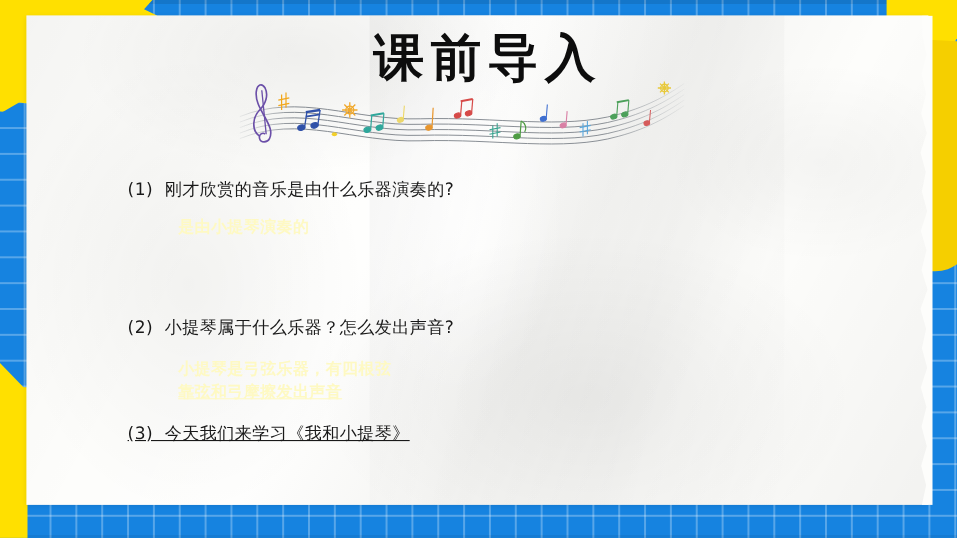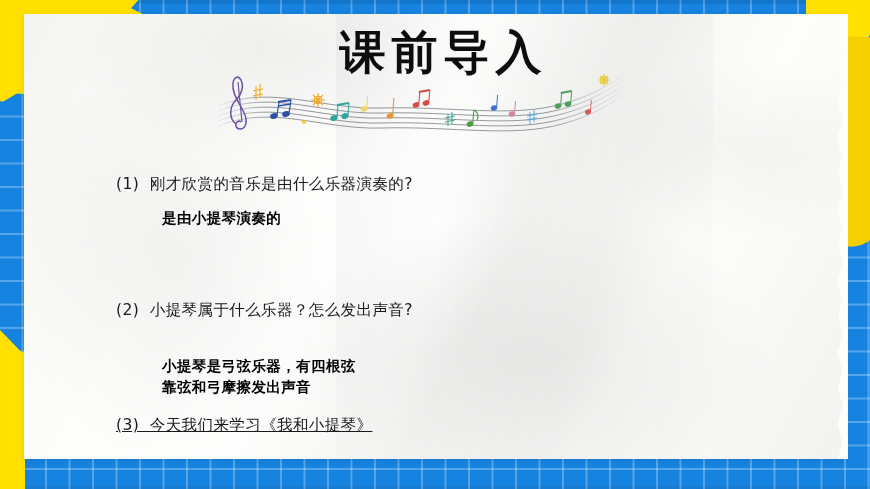--- a/index.html
+++ b/index.html
@@ -143,42 +143,42 @@
   .staff-wrap{
     position:absolute;
     left:212px; top:62px;
     width:412px; height:76px;
   }
   .staff-wrap svg{ width:100%; height:100%; display:block; }
 
   
   .content{
     position:absolute;
-    left:116px; top:174px;
+    left:116px; top:162px;
     width:560px;
     font-family:"DejaVu Sans", "Liberation Sans", sans-serif;
   }
   .q-line{
     font-size:15.5px;
     color:#191919;
     letter-spacing:0.4px;
     white-space:pre;
   }
   .a-line{
-    color:#000000;
+    color:#fef9c3;
     font-size:14.5px;
     letter-spacing:0.4px;
     white-space:pre;
     font-weight:bold;
   }
   .q1     { margin-top:0px; }
   .a1     { margin-top:14px; margin-left:46px; }
   .q2     { margin-top:72px; }
-  .a2a    { margin-top:36px; margin-left:46px; }
-  .a2b    { margin-top:2px;  margin-left:46px; }
+  .a2a    { margin-top:17px; margin-left:46px; }
+  .a2b    { margin-top:2px;  margin-left:46px;text-decoration:underline; }
   .q3     { margin-top:18px;text-decoration:underline; }
 </style>
 </head>
 <body>
 
 <div class="slide">
 
   <div class="grid-bg"></div>
 
   <div class="yellow-topleft-2"></div>

